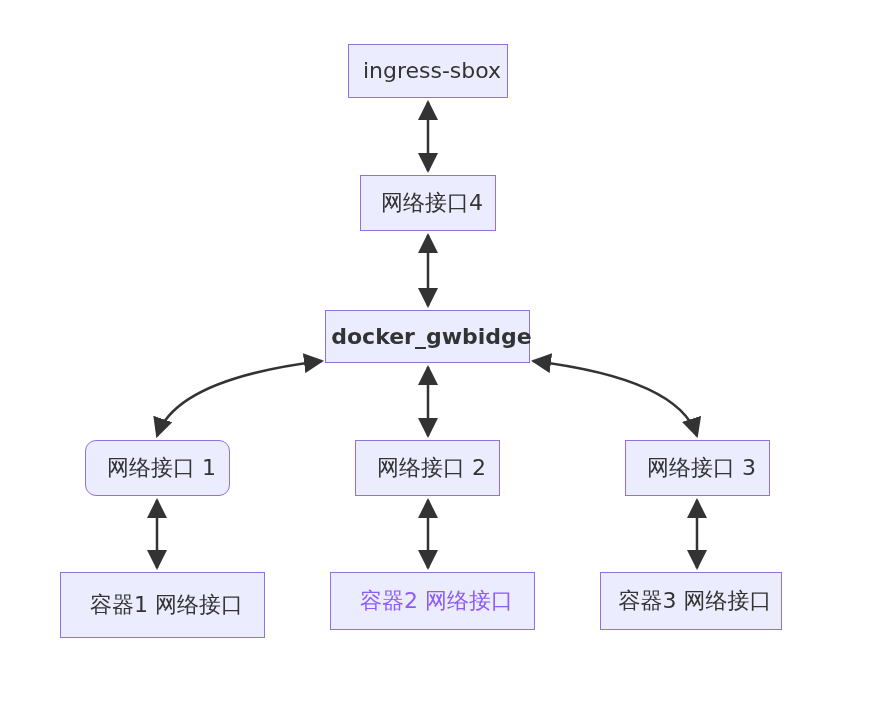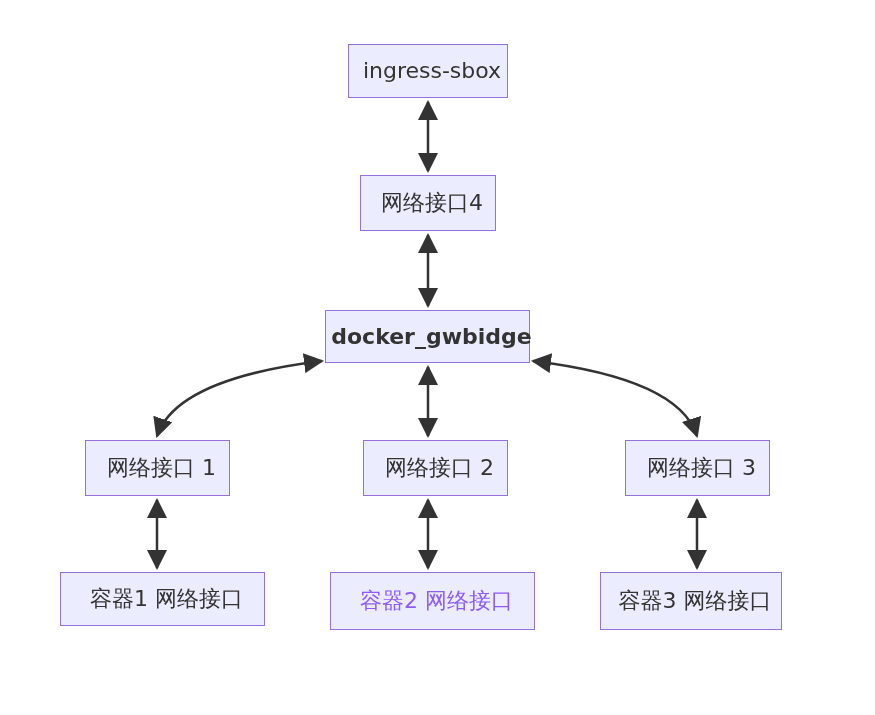--- a/index.html
+++ b/index.html
@@ -59,20 +59,20 @@
         <path d="M 533 361 C 615 371 683 392 697 436" fill="none" stroke="#333333" stroke-width="2.5" marker-start="url(#arrowhead-start)" marker-end="url(#arrowhead-end)"></path>
         <path d="M 157 500 L 157 568" fill="none" stroke="#333333" stroke-width="2.5" marker-start="url(#arrowhead-start)" marker-end="url(#arrowhead-end)"></path>
         <path d="M 428 500 L 428 568" fill="none" stroke="#333333" stroke-width="2.5" marker-start="url(#arrowhead-start)" marker-end="url(#arrowhead-end)"></path>
         <path d="M 697 500 L 697 568" fill="none" stroke="#333333" stroke-width="2.5" marker-start="url(#arrowhead-start)" marker-end="url(#arrowhead-end)"></path>
       </g>
   </svg>
   <div id="nodes">
       <div class="node" style="left: 348px; top: 44px; width: 160px; height: 54px; background: rgb(236, 236, 255); border-color: rgb(147, 112, 219); color: rgb(51, 51, 51);">ingress-sbox</div>
       <div class="node" style="left: 360px; top: 175px; width: 136px; height: 56px; background: rgb(236, 236, 255); border-color: rgb(147, 112, 219); color: rgb(51, 51, 51);">网络接口4</div>
       <div class="node" style="left: 325px; top: 310px; width: 205px; height: 53px; background: rgb(236, 236, 255); border-color: rgb(147, 112, 219); color: rgb(51, 51, 51); font-weight: bold;">docker_gwbidge</div>
-      <div class="node" style="left: 85px; top: 440px; width: 145px; height: 56px; background: rgb(236, 236, 255); border-color: rgb(147, 112, 219); color: rgb(51, 51, 51);">网络接口 1</div>
-      <div class="node" style="left: 363px; top: 440px; width: 145px; height: 56px; background: rgb(236, 236, 255); border-color: rgb(147, 112, 219); color: rgb(51, 51, 51);">网络接口 2</div>
+      <div class="node" style="left: 85px; top: 440px; width: 145px; height: 56px; background: rgb(236, 236, 255); border-color: rgb(147, 112, 219); color: rgb(51, 51, 51); border-radius: 11px;">网络接口 1</div>
+      <div class="node" style="left: 355px; top: 440px; width: 145px; height: 56px; background: rgb(236, 236, 255); border-color: rgb(147, 112, 219); color: rgb(51, 51, 51);">网络接口 2</div>
       <div class="node" style="left: 625px; top: 440px; width: 145px; height: 56px; background: rgb(236, 236, 255); border-color: rgb(147, 112, 219); color: rgb(51, 51, 51); text-align: right;">网络接口 3</div>
-      <div class="node" style="left: 60px; top: 572px; width: 205px; height: 54px; background: rgb(236, 236, 255); border-color: rgb(147, 112, 219); color: rgb(51, 51, 51);">容器1 网络接口</div>
+      <div class="node" style="left: 60px; top: 572px; width: 205px; height: 66px; background: rgb(236, 236, 255); border-color: rgb(147, 112, 219); color: rgb(51, 51, 51);">容器1 网络接口</div>
       <div class="node" style="left: 330px; top: 572px; width: 205px; height: 58px; background: rgb(236, 236, 255); border-color: rgb(147, 112, 219); color: #8b5cf6;">容器2 网络接口</div>
       <div class="node" style="left: 600px; top: 572px; width: 182px; height: 58px; background: rgb(236, 236, 255); border-color: rgb(147, 112, 219); color: rgb(51, 51, 51);">容器3 网络接口</div>
     </div>
 </div>
 
 </body></html>

